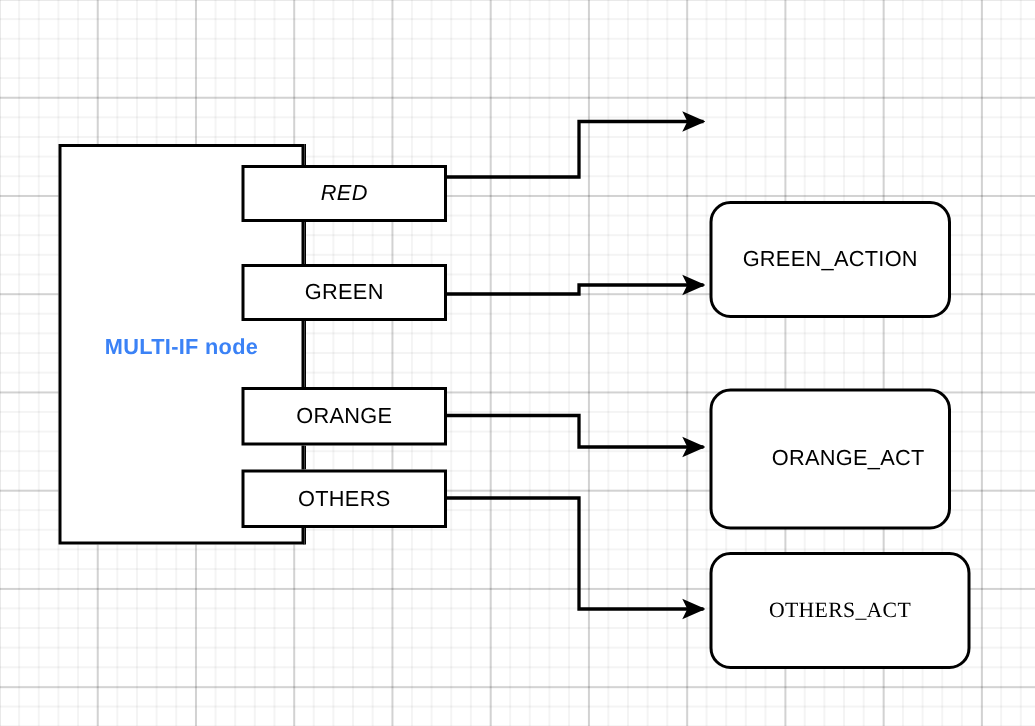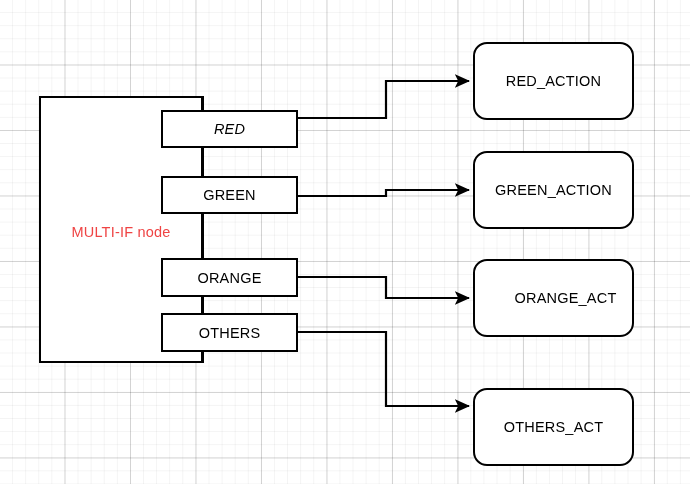--- a/index.html
+++ b/index.html
@@ -51,21 +51,22 @@
     justify-content: flex-start;
     align-items: center;
     background: #ffffff;
   }
   .container-label {
     position: absolute;
     left: 0;
     right: 0;
     text-align: center;
     font-size: 14.5px;
-    color: #ef4444;
+    color: #3b82f6;
+    font-weight: bold;
   }
   .branch-node {
     z-index: 3;
   }
   .action-node {
     border-radius: 14px;
     z-index: 3;
   }
 </style>
 </head>
@@ -110,29 +111,26 @@
   </div>
 
   <div class="node branch-node" style="left:161px; top:258px; width:137px; height:39px;">
     <span>ORANGE</span>
   </div>
 
   <div class="node branch-node" style="left:161px; top:313px; width:137px; height:39px;text-align:center;">
     <span>OTHERS</span>
   </div>
 
-  <div class="node action-node" style="left:473px; top:42px; width:161px; height:78px;">
-    <span>RED_ACTION</span>
-  </div>
 
-  <div class="node action-node" style="left:473px; top:151px; width:161px; height:78px;">
+  <div class="node action-node" style="left:473px; top:134px; width:161px; height:78px;">
     <span>GREEN_ACTION</span>
   </div>
 
-  <div class="node action-node" style="left:473px; top:259px; width:161px; height:78px;padding-left:24px;">
+  <div class="node action-node" style="left:473px; top:259px; width:161px; height:94px;padding-left:24px;">
     <span>ORANGE_ACT</span>
   </div>
 
-  <div class="node action-node" style="left:473px; top:388px; width:161px; height:78px;">
+  <div class="node action-node" style="left:473px; top:368px; width:174px; height:78px;font-family:Liberation Serif, serif;">
     <span>OTHERS_ACT</span>
   </div>
 
 </div>
 
 </body></html>

